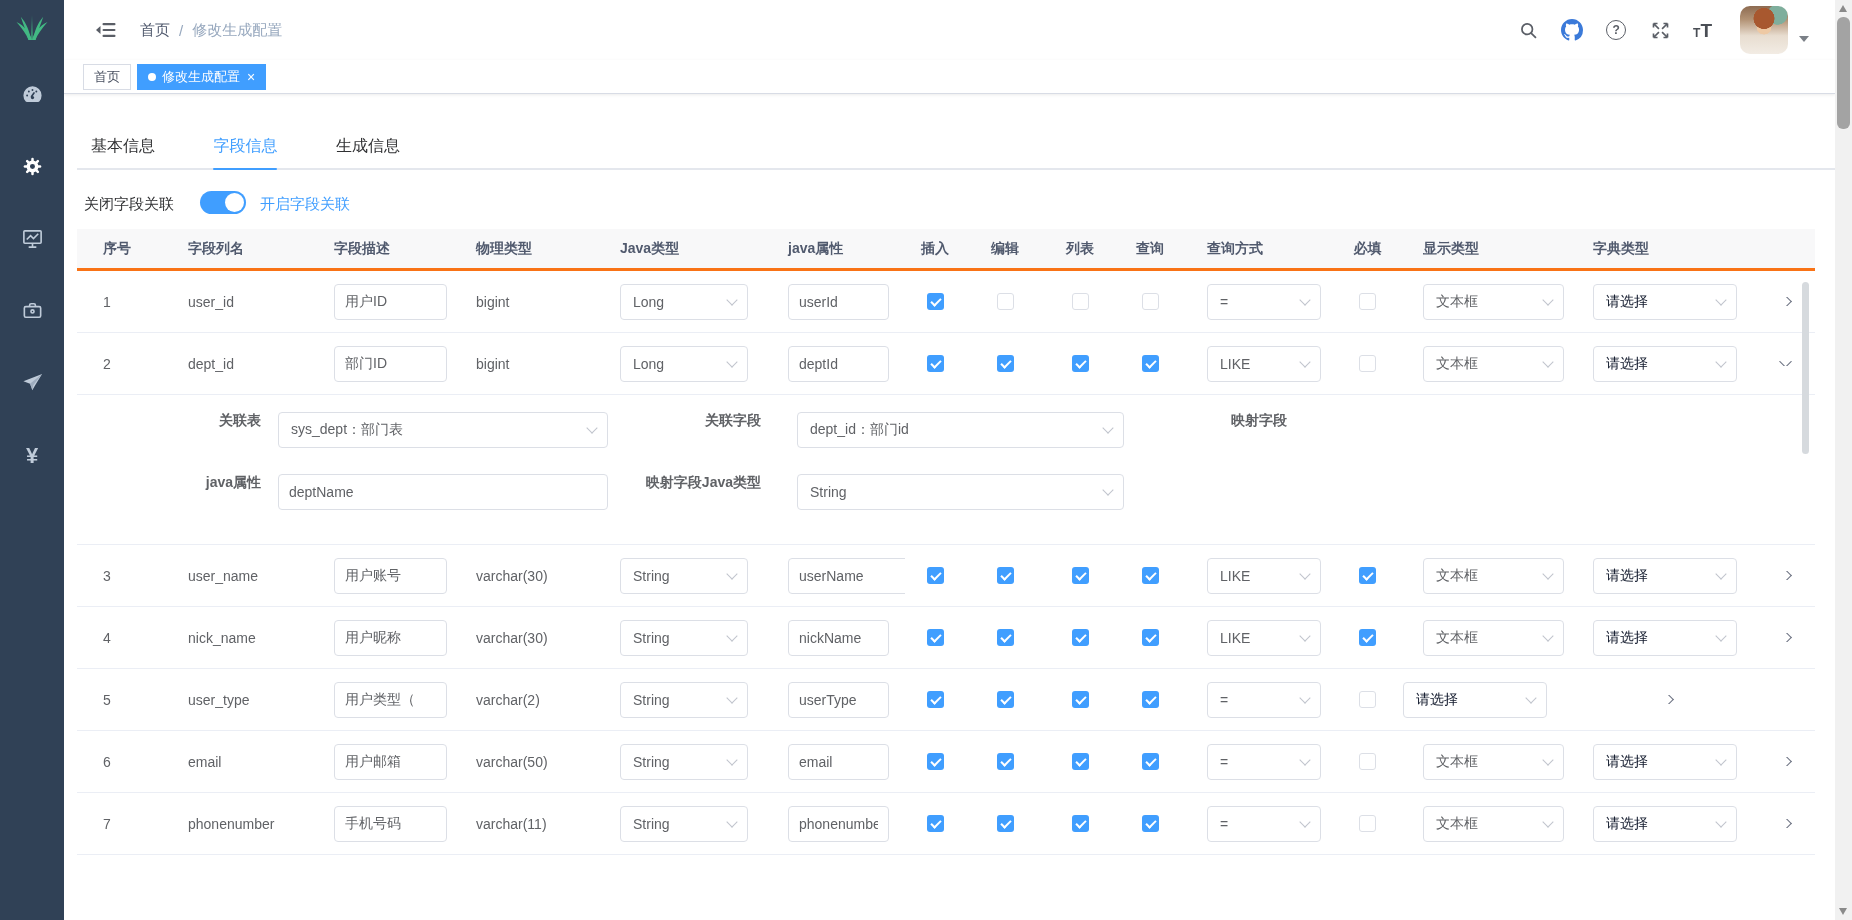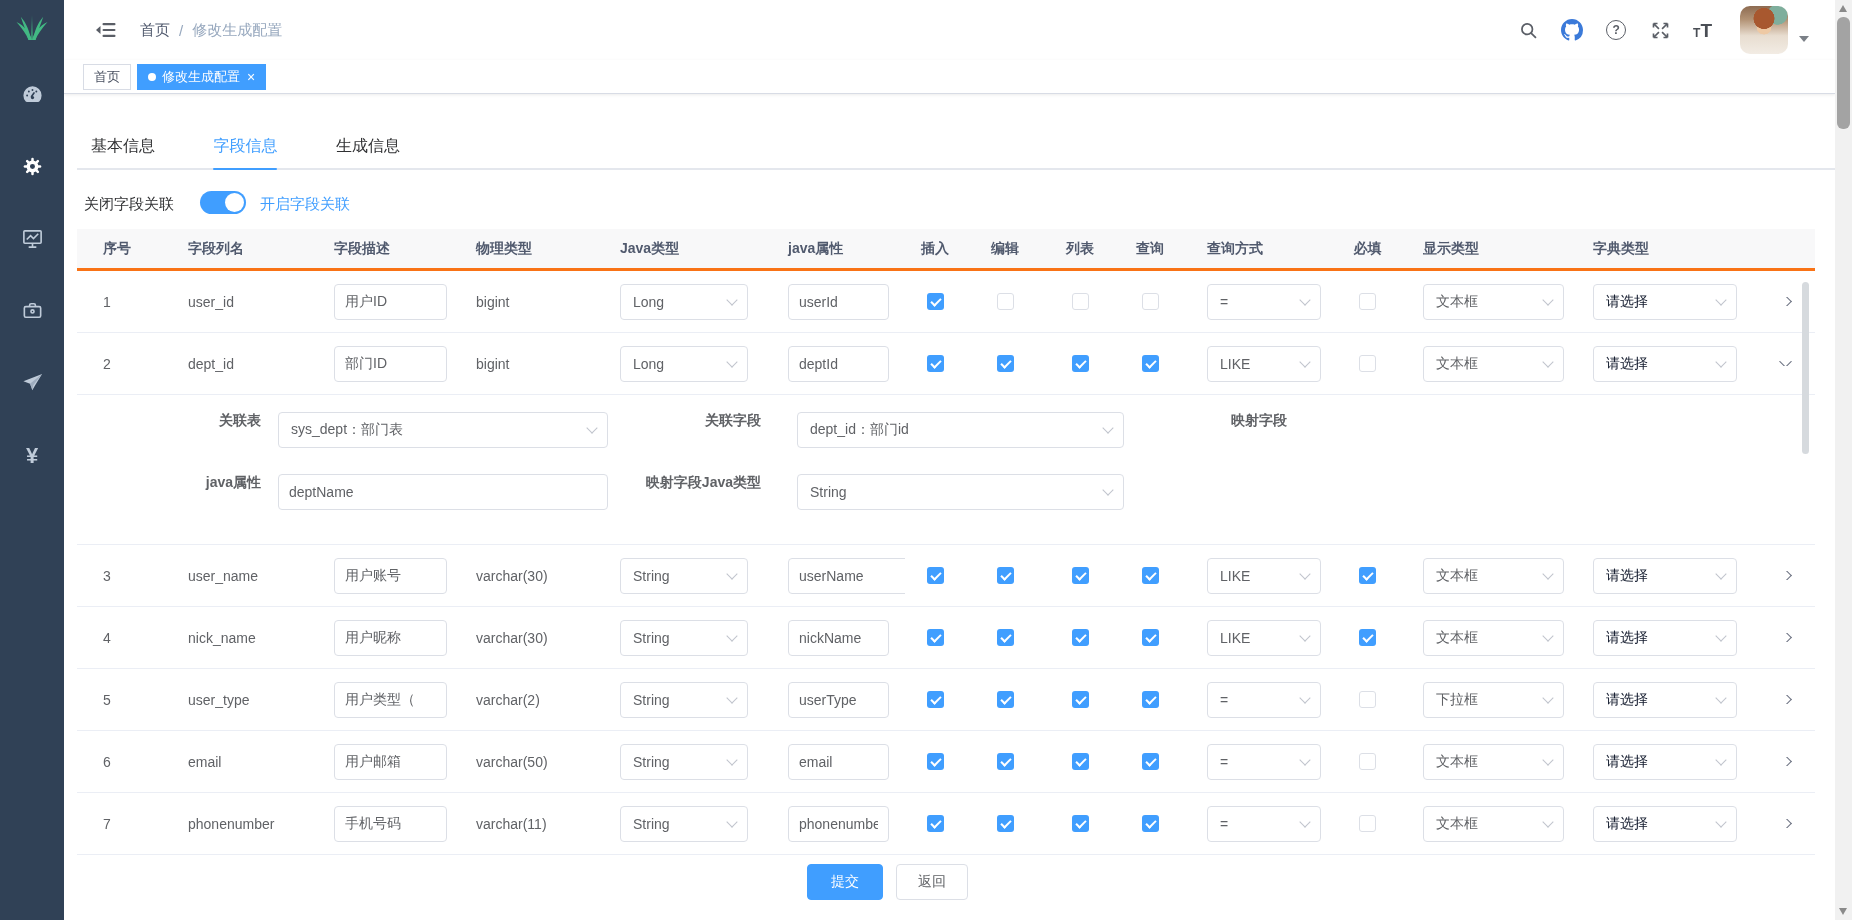--- a/index.html
+++ b/index.html
@@ -576,26 +576,20 @@
           </div>
           <div class="td pl22">
             <div class="sel" style="width: 114px;">
               <span class="sel-text">=</span>
               <i class="sel-arrow"></i>
             </div>
           </div>
           <div class="td center">
             <span class="cb off"></span>
           </div>
-          <div class="td pl33">
-            <div class="sel" style="width: 141px;">
-              <span class="sel-text">下拉框</span>
-              <i class="sel-arrow"></i>
-            </div>
-          </div>
           <div class="td pl13">
             <div class="sel" style="width: 144px;">
               <span class="sel-text ph">请选择</span>
               <i class="sel-arrow"></i>
             </div>
           </div>
           <div class="td center">
             <span class="arr right"></span>
           </div>
         </div>
@@ -714,23 +708,19 @@
             </div>
           </div>
           <div class="td center">
             <span class="arr right"></span>
           </div>
         </div>
       </div>
     <div class="table-scroll-thumb"></div>
   </div>
 
-  <div class="footer">
-    <button class="btn primary">提交</button>
-    <button class="btn plain">返回</button>
-  </div>
 </div>
 
 <div class="bscroll">
   <div class="bs-up"></div>
   <div class="bs-thumb"></div>
   <div class="bs-down"></div>
 </div>
 
 </body></html>

